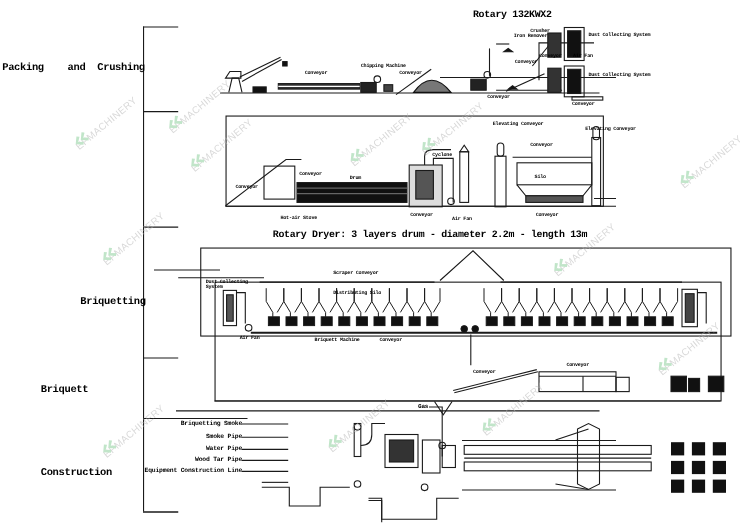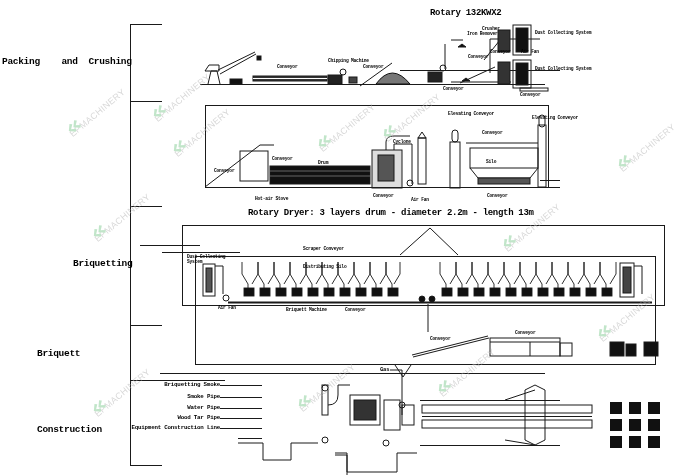--- a/index.html
+++ b/index.html
@@ -235,21 +235,21 @@
       <rect x="610" y="419" width="12" height="12"></rect>
       <rect x="629" y="419" width="12" height="12"></rect>
       <rect x="648" y="419" width="12" height="12"></rect>
       <rect x="610" y="436" width="12" height="12"></rect>
       <rect x="629" y="436" width="12" height="12"></rect>
       <rect x="648" y="436" width="12" height="12"></rect>
     </g>
   </svg>
 
   <div class="section-label" style="left:2px;top:56px;">Packing    and  Crushing</div>
-  <div class="section-label" style="left:37px;top:258px;padding-left:36px;">Briquetting</div>
+  <div class="section-label" style="left:37px;top:268px;padding-left:36px;">Briquetting</div>
   <div class="section-label" style="left:37px;top:348px;">Briquett</div>
   <div class="section-label" style="left:37px;top:424px;">Construction</div>
 
   <div class="big" style="left:430px;top:8px;">Rotary 132KWX2</div>
   <div class="big" style="left:248px;top:208px;">Rotary Dryer: 3 layers drum - diameter 2.2m - length 13m</div>
 
   <div class="lbl" style="left:277px;top:64px;">Conveyor</div>
   <div class="lbl" style="left:328px;top:58px;">Chipping Machine</div>
   <div class="lbl" style="left:363px;top:64px;">Conveyor</div>
   <div class="lbl" style="left:467px;top:31px;">Iron Remover</div>

